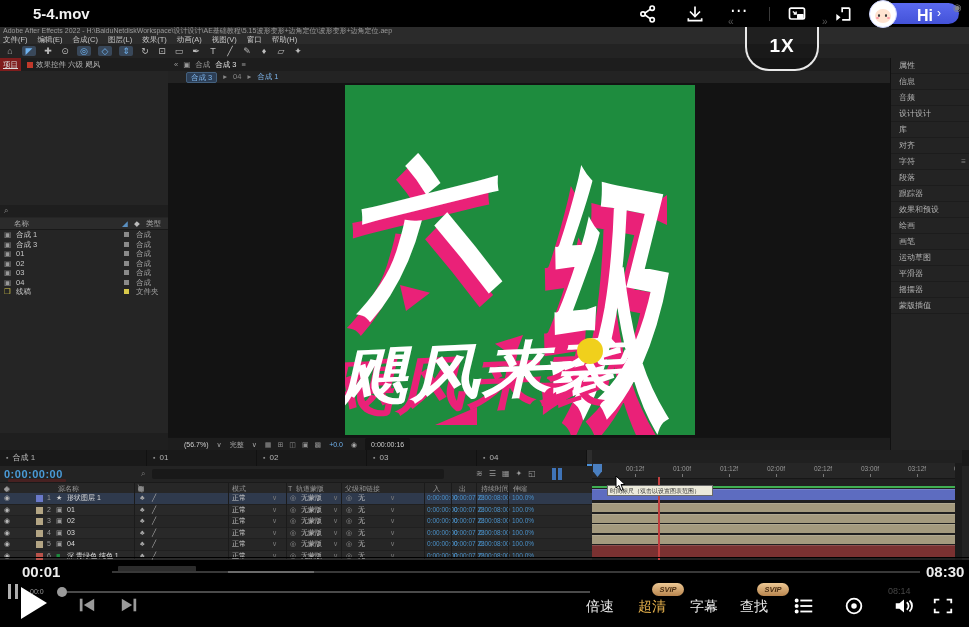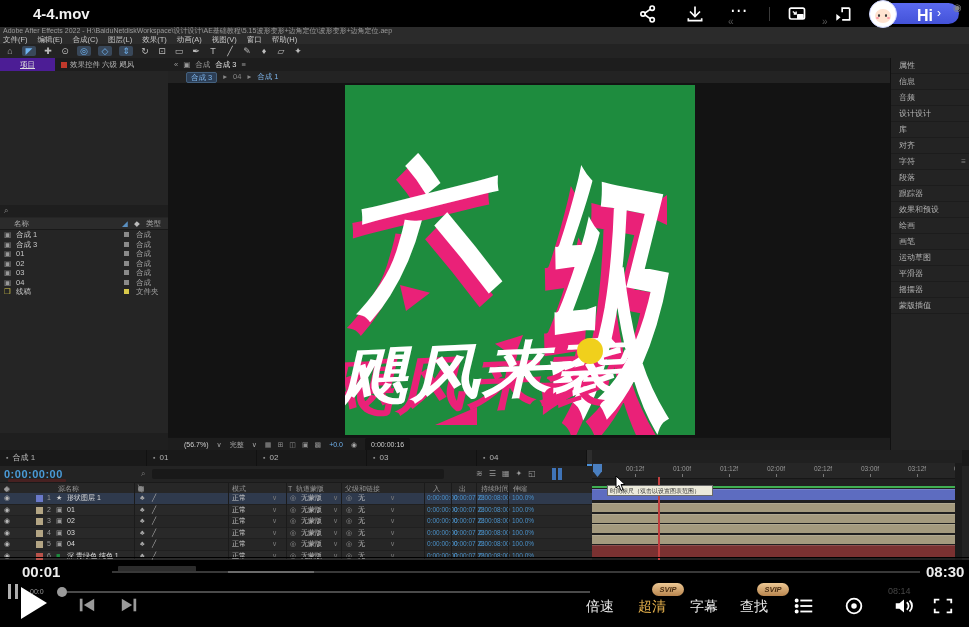--- a/index.html
+++ b/index.html
@@ -33,21 +33,21 @@
     font-size:7px;line-height:8px;color:#9a9a9a;white-space:nowrap;padding-left:3px;box-sizing:border-box;}
   .ae-menubar{position:absolute;left:0;top:8px;width:969px;height:9px;background:#2b2b2b;border-bottom:1px solid #191919;
     display:flex;gap:10px;padding-left:3px;font-size:7.5px;line-height:9px;color:#c8c8c8;}
   .ae-toolbar{position:absolute;left:0;top:17px;width:969px;height:14px;background:#232323;border-bottom:1px solid #151515;
     display:flex;gap:7px;padding-left:5px;align-items:center;font-size:9px;color:#bdbdbd;}
   .tool{display:inline-block;min-width:10px;text-align:center;}
   .tool.sel{color:#6fb2ef;background:#39485a;border-radius:2px;padding:0 2px;}
   
   .panel-left{position:absolute;left:0;top:31px;width:168px;height:375px;background:#252525;border-right:1px solid #111;}
   .pl-tabs{position:absolute;left:0;top:0;width:100%;height:13px;background:#1d1d1d;display:flex;font-size:7.5px;line-height:13px;}
-  .pl-tab1{background:#4c1d95;padding:0 20px;color:#ddd;text-decoration:underline;}
+  .pl-tab1{background:#7f1d1d;padding:0 3px;color:#ddd;text-decoration:underline;}
   .pl-tab2{padding:0 6px;color:#b5b5b5;display:flex;align-items:center;gap:3px;}
   .fx-chip{width:6px;height:6px;background:#c0392b;display:inline-block;}
   .pl-search{position:absolute;left:0;top:147px;width:100%;height:12px;background:#1e1e1e;font-size:8px;line-height:12px;color:#999;padding-left:4px;box-sizing:border-box;}
   .pl-header{position:absolute;left:0;top:160px;width:100%;height:11px;background:#2b2b2b;border-bottom:1px solid #191919;font-size:7.5px;line-height:11px;color:#a8a8a8;}
   .pl-rows{position:absolute;left:0;top:172px;width:100%;}
   .pl-row{height:9.5px;font-size:7.5px;line-height:9.5px;color:#c8c8c8;position:relative;}
   .pl-row .pglyph{position:absolute;left:4px;}
   .pl-row .pname{position:absolute;left:16px;}
   .pl-row .pchip{position:absolute;left:124px;top:2px;width:5px;height:5px;}
   .pl-row .ptype{position:absolute;left:136px;color:#a0a0a0;}
@@ -176,21 +176,21 @@
   .bb-ico svg{width:100%;height:100%;}
   .bb-ghost{position:absolute;left:888px;top:26px;font-size:9px;color:#999;opacity:.45;}
   .sep-line{position:absolute;left:0;top:557px;width:969px;height:1px;background:#000;z-index:59;}
 </style>
 </head>
 <body>
 
 <div id="stage">
 
   <div class="topbar">
-    <div class="vtitle">4-4.mov</div>
+    <div class="vtitle">5-4.mov</div>
     <div class="tico" style="left:637px;">
       <svg viewBox="0 0 24 24" fill="none" stroke="currentColor" stroke-width="2">
         <circle cx="17" cy="5" r="2.6"></circle>
           <circle cx="6" cy="12" r="2.6"></circle>
           <circle cx="17" cy="19" r="2.6"></circle>
         <line x1="8.4" y1="10.8" x2="14.6" y2="6.4"></line>
           <line x1="8.4" y1="13.2" x2="14.6" y2="17.6"></line>
       </svg>
     </div>
     <div class="tico" style="left:684px;">
@@ -225,20 +225,23 @@
             <span class="avatar-cheek" style="left:12px;"></span>
         </div>
       </div>
       <span class="avatar-label">Hi</span>
       <span class="avatar-arrow">›</span>
     </div>
     <span class="corner-target">◉</span>
   </div>
 
   <span class="notch-arrow" style="left:728px;">«</span>
+  <div class="notch">
+    <div class="notch-label">1X</div>
+  </div>
   <span class="notch-arrow" style="left:822px;">»</span>
 
   <div class="ae">
     <div class="ae-titlebar">Adobe After Effects 2022 - H:\BaiduNetdiskWorkspace\设计设计\AE基础教程\5.15波形变形+边角定位\波形变形+边角定位.aep</div>
 
     <div class="ae-menubar">
         <span class="ae-menu-item">文件(F)</span>
         <span class="ae-menu-item">编辑(E)</span>
         <span class="ae-menu-item">合成(C)</span>
         <span class="ae-menu-item">图层(L)</span>

